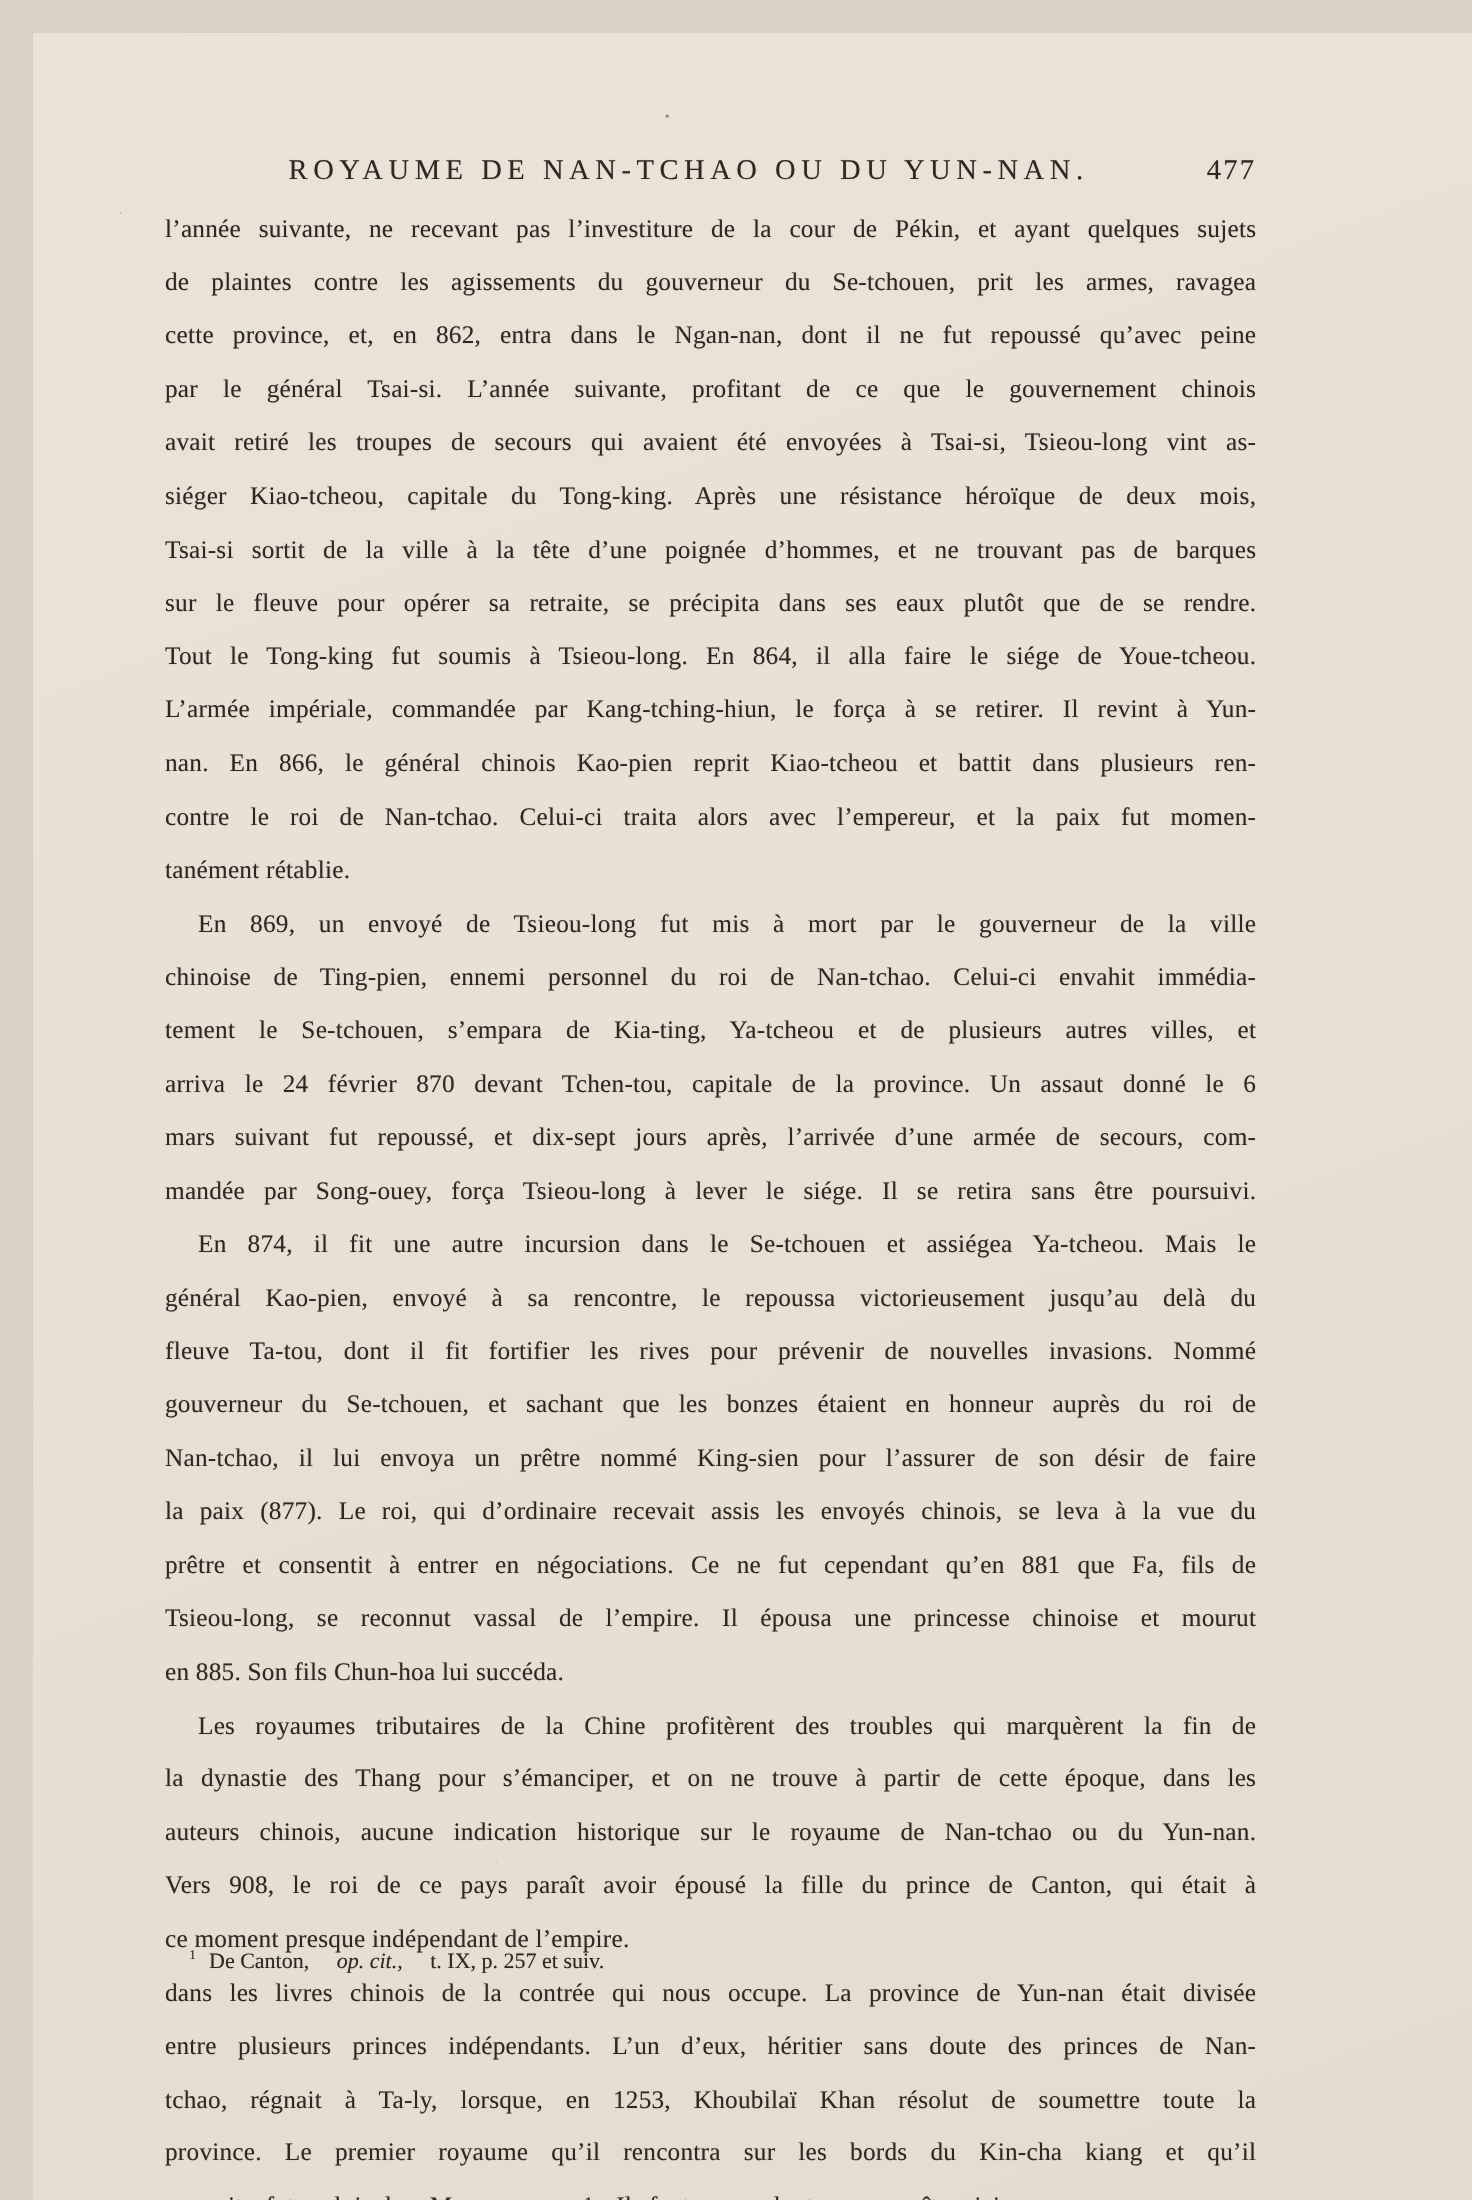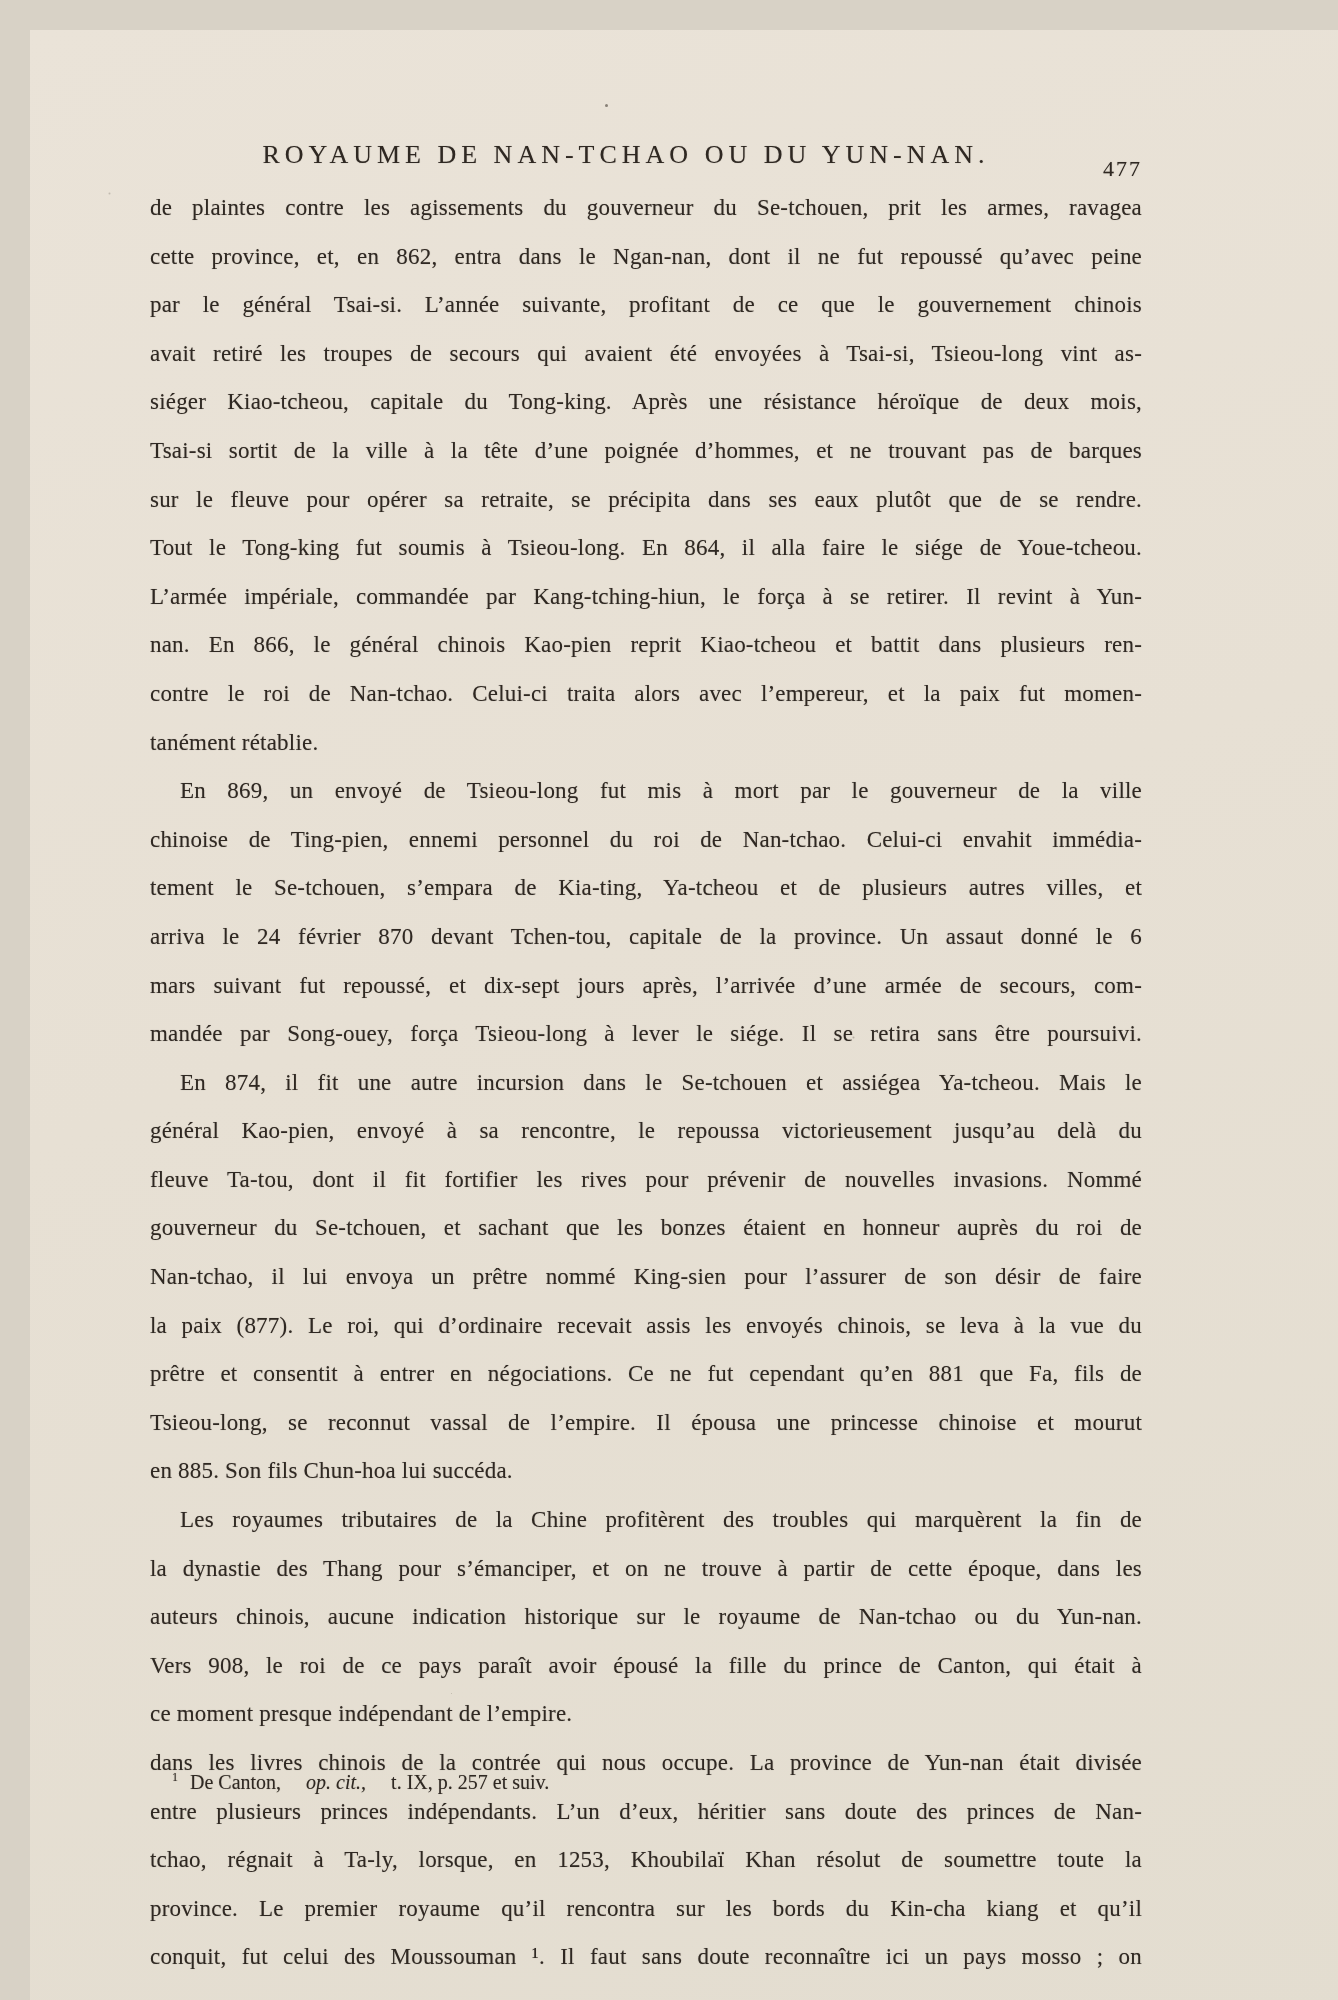--- a/index.html
+++ b/index.html
@@ -40,22 +40,22 @@
     left: 0; top: 0;
     width: calc(100% - 60px);
     text-align: center;
     font-size: 26px;
     letter-spacing: 5px;
     white-space: nowrap;
     text-shadow: 0 0 1px rgba(47,40,34,0.35);
   }
   .page-number {
     position: absolute;
-    right: 0; top: 16px;
-    font-size: 22px;
+    right: 0; top: 0;
+    font-size: 26px;
     letter-spacing: 2px;
     text-shadow: 0 0 1px rgba(47,40,34,0.35);
   }
 
   .text-block {
     position: absolute;
     left: 100px; top: 139px;
     width: 1012px;
   }
   .line {
@@ -91,20 +91,21 @@
 <body>
 
 <div class="page">
 
   <header class="running-head">
     <span class="head-title">ROYAUME DE NAN-TCHAO OU DU YUN-NAN.</span>
     <span class="page-number">477</span>
   </header>
 
   <main class="text-block" id="body-block">
+      <div class="line">l’année suivante, ne recevant pas l’investiture de la cour de Pékin, et ayant quelques sujets</div>
       <div class="line">de plaintes contre les agissements du gouverneur du Se-tchouen, prit les armes, ravagea</div>
       <div class="line">cette province, et, en 862, entra dans le Ngan-nan, dont il ne fut repoussé qu’avec peine</div>
       <div class="line">par le général Tsai-si. L’année suivante, profitant de ce que le gouvernement chinois</div>
       <div class="line">avait retiré les troupes de secours qui avaient été envoyées à Tsai-si, Tsieou-long vint as-</div>
       <div class="line">siéger Kiao-tcheou, capitale du Tong-king. Après une résistance héroïque de deux mois,</div>
       <div class="line">Tsai-si sortit de la ville à la tête d’une poignée d’hommes, et ne trouvant pas de barques</div>
       <div class="line">sur le fleuve pour opérer sa retraite, se précipita dans ses eaux plutôt que de se rendre.</div>
       <div class="line">Tout le Tong-king fut soumis à Tsieou-long. En 864, il alla faire le siége de Youe-tcheou.</div>
       <div class="line">L’armée impériale, commandée par Kang-tching-hiun, le força à se retirer. Il revint à Yun-</div>
       <div class="line">nan. En 866, le général chinois Kao-pien reprit Kiao-tcheou et battit dans plusieurs ren-</div>

